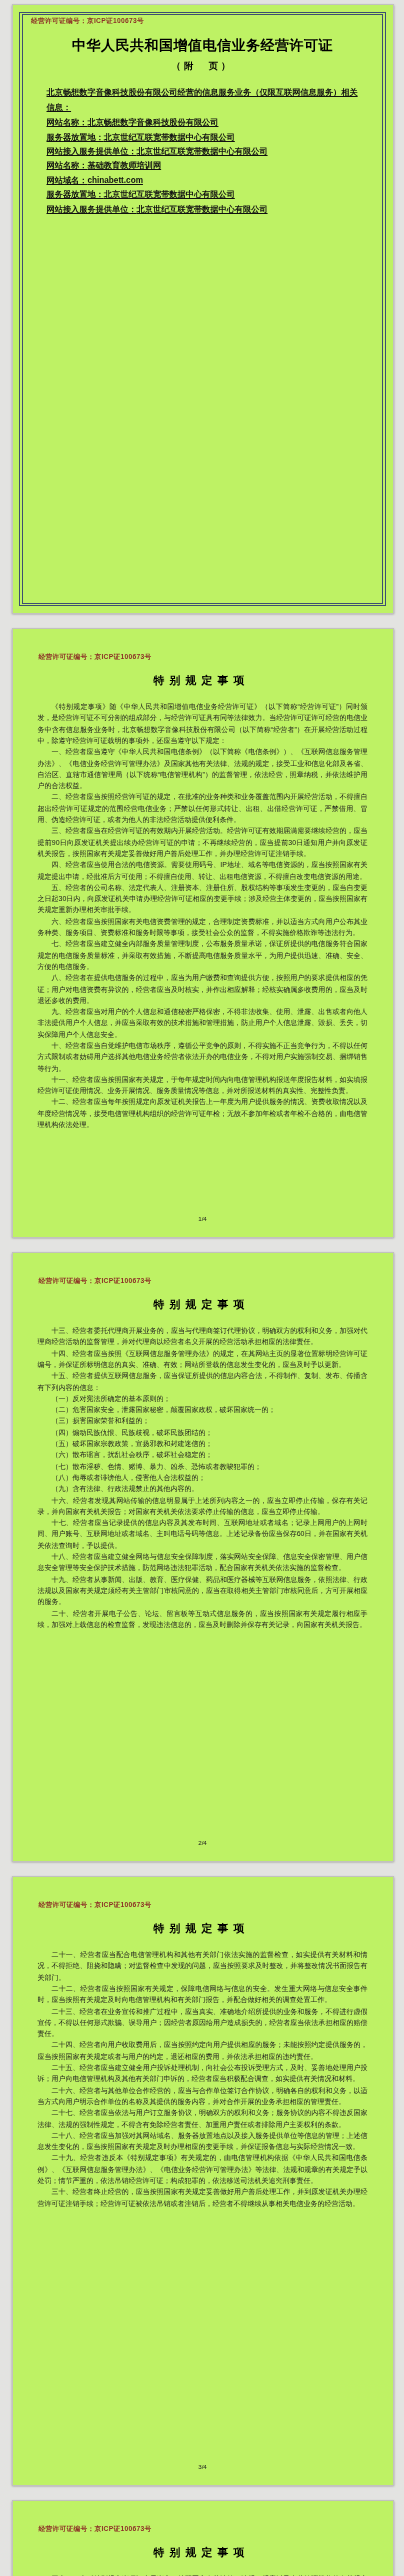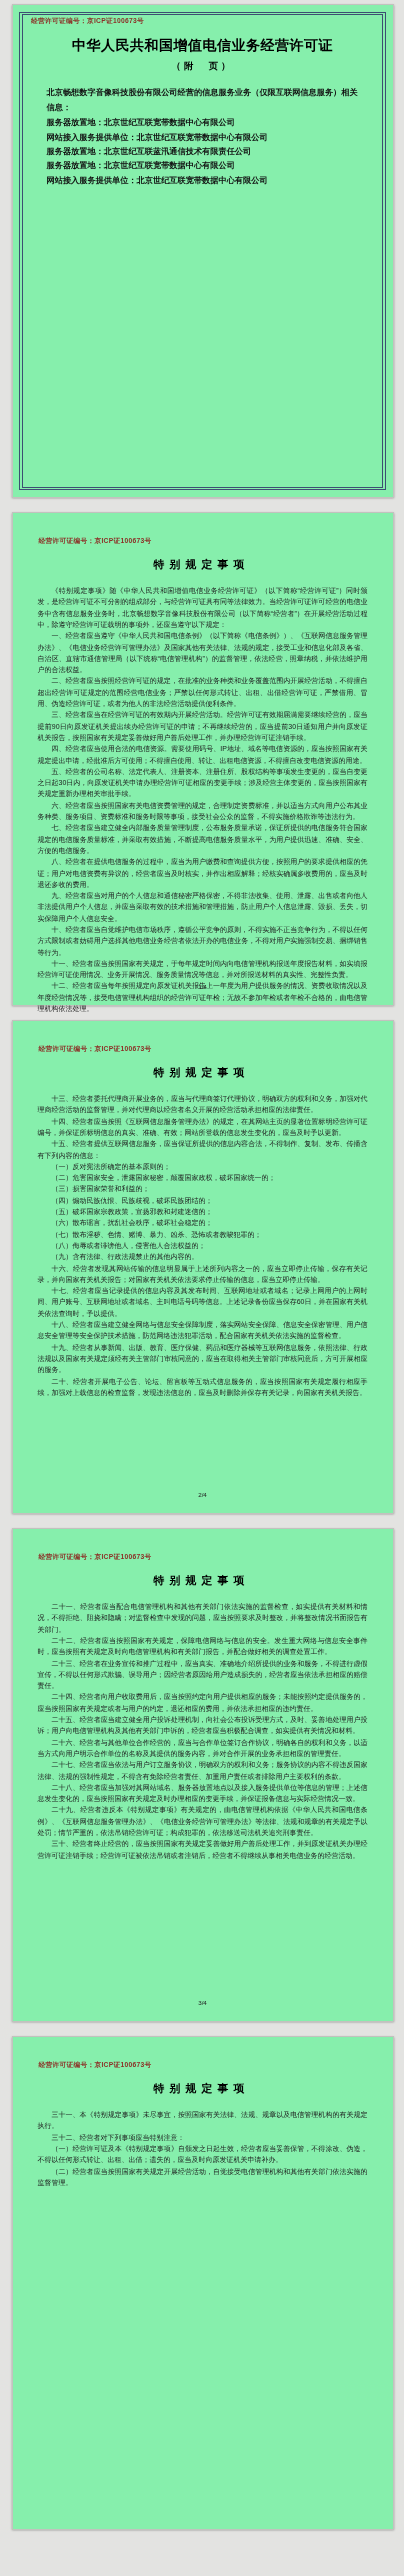--- a/index.html
+++ b/index.html
@@ -12,22 +12,22 @@
   .stack {
     display: flex;
     flex-direction: column;
     align-items: center;
     gap: 14px;
     padding: 4.1px 0 6.2px;
   }
   .page {
     position: relative;
     width: 382px;
-    height: 494px;
-    background: #86efac;
+    height: 610px;
+    background: #bef264;
     border: 0.5px solid #c2c2be;
     box-shadow: 0 0.5px 2.1px rgba(0,0,0,0.35);
   }
 
   
   .cert-frame {
     position: absolute;
     inset: 6.7px;
     border: 0.5px solid var(--frame-blue, #3c4f72);
   }
@@ -63,20 +63,21 @@
     font-weight: 700;
     letter-spacing: 3.1px;
     color: #000;
   }
   .cert-body {
     margin: 13.4px 14.4px 0 15.5px;
     font-size: 8.2px;
     font-weight: 600;
     line-height: 14.4px;
     color: #111;
+    text-decoration: underline;
   }
   .cert-intro { margin: 0 0 1px; }
   .entry-row { }
   .entry-label { }
   .entry-value { }
 
   
   .prov-header {
     position: absolute;
     top: 24px;
@@ -130,23 +131,25 @@
     <div class="cert-frame">
       <div class="cert-frame-inner"></div>
     </div>
     <div class="cert-content">
       <div class="cert-header"><span>经营许可证编号：</span><span>京ICP证100673号</span></div>
       <h1 class="cert-title">中华人民共和国增值电信业务经营许可证</h1>
       <div class="cert-sub">（附　页）</div>
       <div class="cert-body">
         <p class="cert-intro">北京畅想数字音像科技股份有限公司经营的信息服务业务（仅限互联网信息服务）相关信息：</p>
         <div>
+            <div class="entry-row"><span class="entry-label">网站名称：</span><span class="entry-value">北京畅想数字音像科技股份有限公司</span></div>
             <div class="entry-row"><span class="entry-label">服务器放置地：</span><span class="entry-value">北京世纪互联宽带数据中心有限公司</span></div>
             <div class="entry-row"><span class="entry-label">网站接入服务提供单位：</span><span class="entry-value">北京世纪互联宽带数据中心有限公司</span></div>
-            <div class="entry-row"><span class="entry-label">服务器放置地：</span><span class="entry-value">北京世纪互联蓝汛通信技术有限责任公司</span></div>
+            <div class="entry-row"><span class="entry-label">网站名称：</span><span class="entry-value">基础教育教师培训网</span></div>
+            <div class="entry-row"><span class="entry-label">网站域名：</span><span class="entry-value">chinabett.com</span></div>
             <div class="entry-row"><span class="entry-label">服务器放置地：</span><span class="entry-value">北京世纪互联宽带数据中心有限公司</span></div>
             <div class="entry-row"><span class="entry-label">网站接入服务提供单位：</span><span class="entry-value">北京世纪互联宽带数据中心有限公司</span></div>
           </div>
       </div>
     </div>
   </section>
 
   <section class="page">
     <div class="prov-header"><span>经营许可证编号：</span><span>京ICP证100673号</span></div>
     <h2 class="prov-title">特别规定事项</h2>

